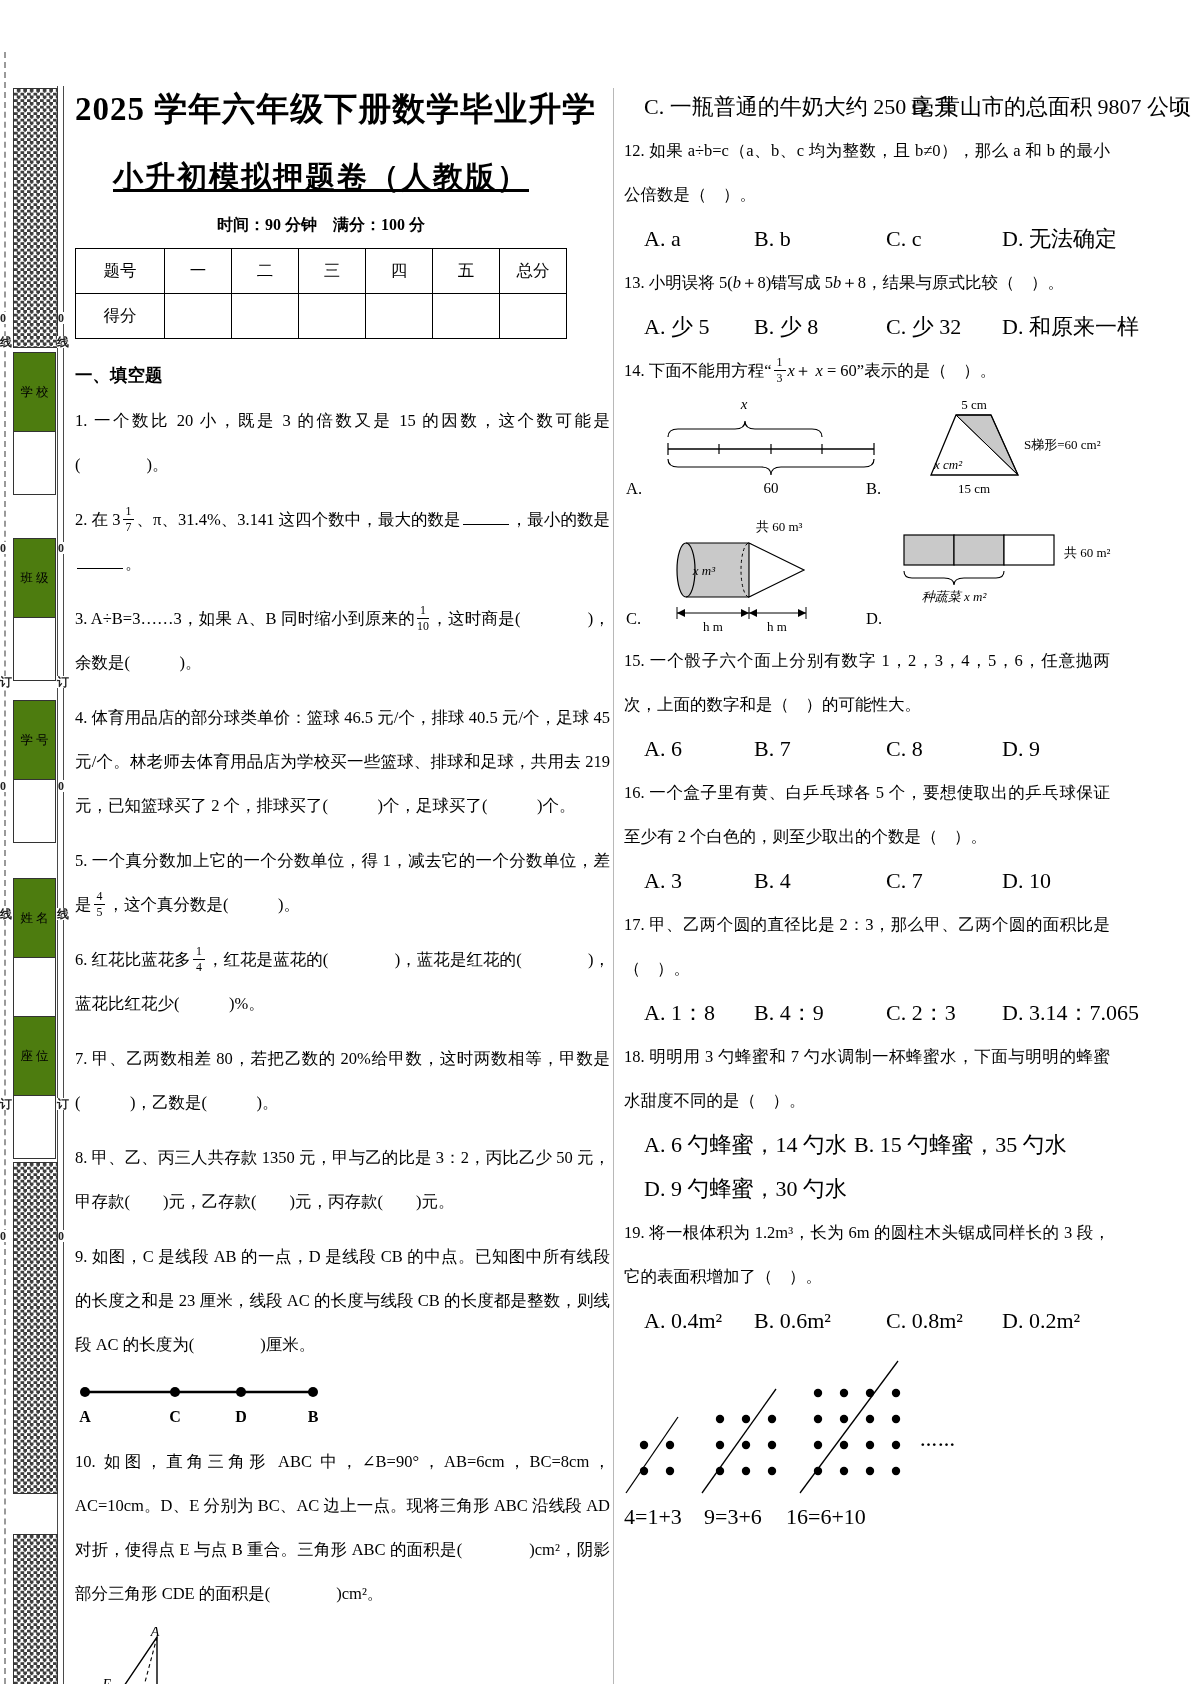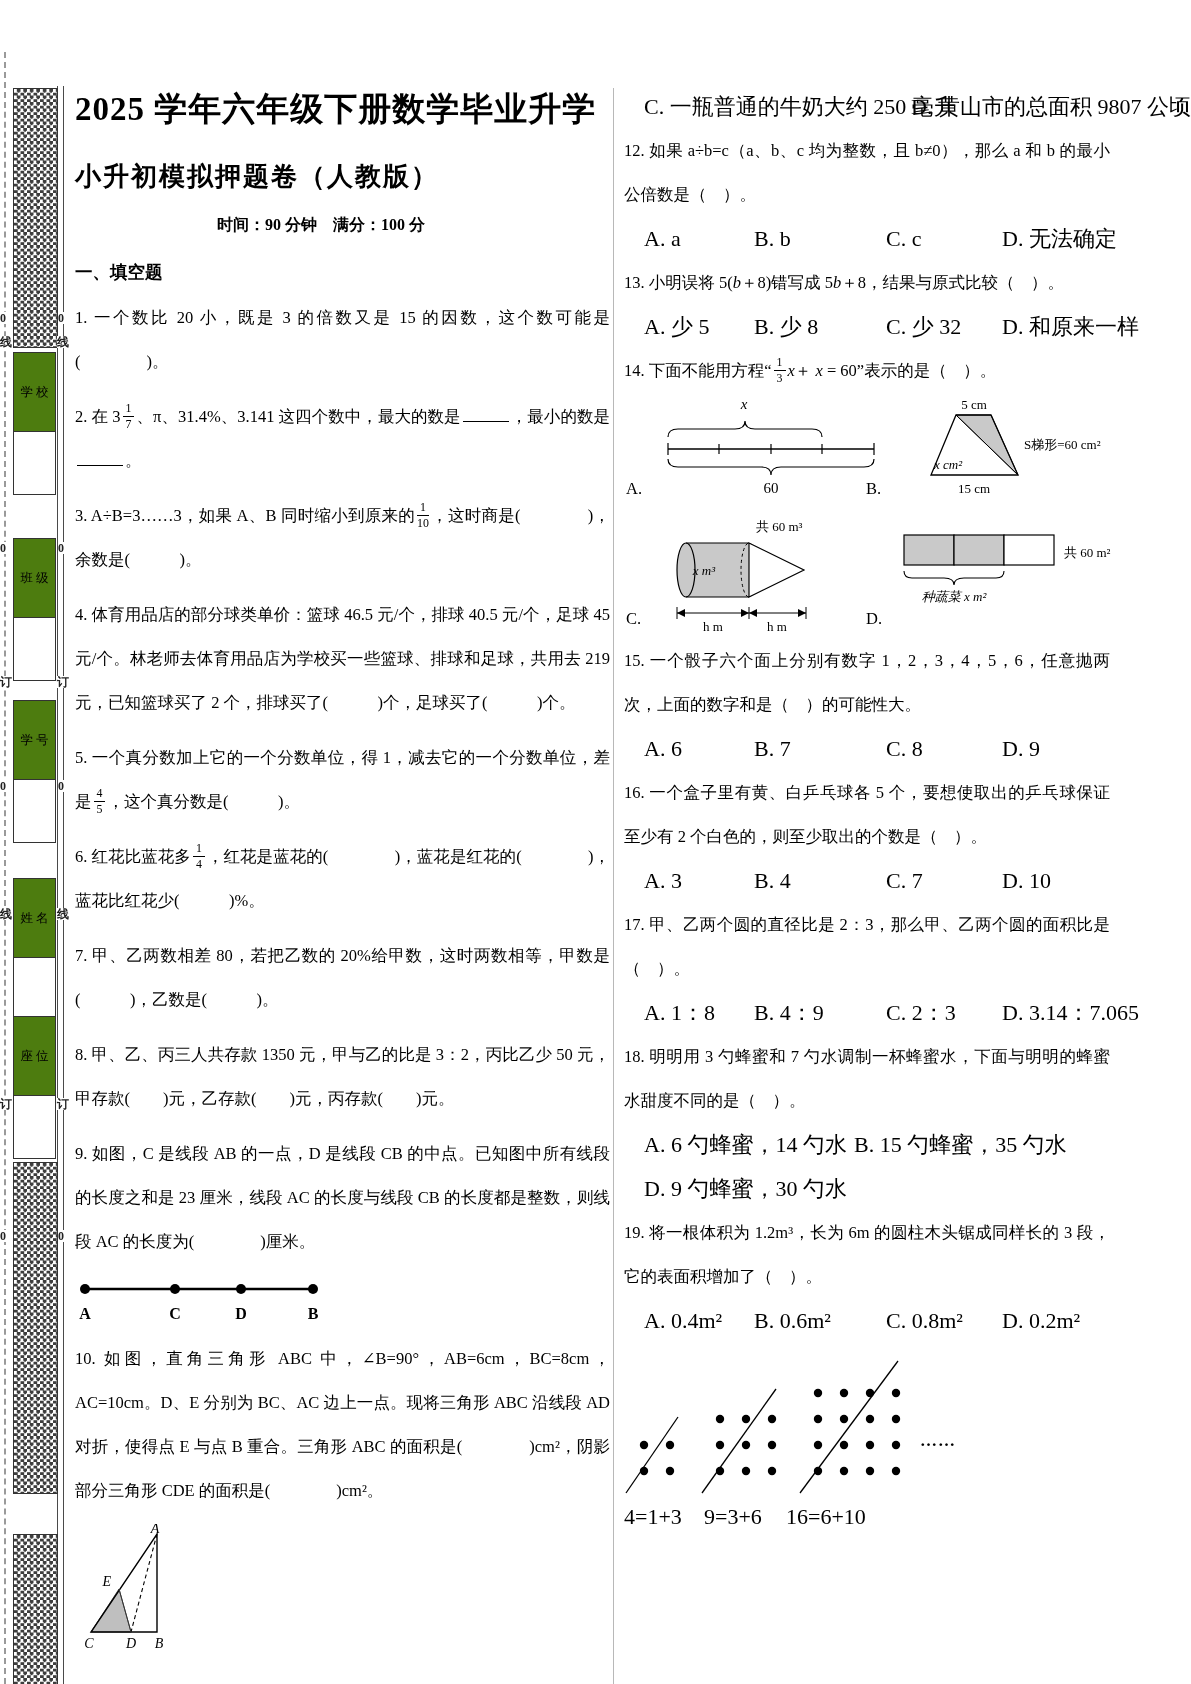--- a/index.html
+++ b/index.html
@@ -24,21 +24,21 @@
     font-size:12.5px;background:#4d7c0f;text-align:center;}
   .sf-empty{border:1.6px solid #333;border-top:none;height:62px;background:#fff;}
   .mark{position:absolute;font-size:12px;font-weight:bold;color:#222;background:#fff;line-height:12px;}
   
   .divider{position:absolute;left:613px;top:88px;height:1596px;width:1px;background:#b8b8b8;}
   
   .col-left{position:absolute;left:75px;top:85px;width:535px;}
   .col-right{position:absolute;left:624px;top:85px;width:486px;}
   .head-wrap{width:492px;}
   .title1{font-size:33px;font-weight:900;text-align:right;line-height:48px;letter-spacing:1px;white-space:nowrap;}
-  .title2{font-size:26px;font-weight:900;text-align:left;line-height:44px;margin-top:22px;letter-spacing:2px;white-space:nowrap;}
+  .title2{font-size:30px;font-weight:900;text-align:center;line-height:44px;margin-top:22px;letter-spacing:2px;white-space:nowrap;text-decoration:underline;}
   .meta{font-size:16px;font-weight:bold;text-align:center;margin-top:16px;}
   .score-table{border-collapse:collapse;margin-top:12px;width:492px;table-layout:fixed;}
   .score-table td{border:1.8px solid #000;height:44px;text-align:center;font-size:16.5px;padding:0;}
   
   .heading{font-weight:bold;font-size:17.5px;line-height:32px;margin:20px 0 8px;}
   .q{font-size:16.5px;line-height:44px;text-align:justify;}
   .col-left .q{margin-bottom:11px;}
   .opts{display:grid;padding-left:20px;font-size:22px;line-height:44px;}
   .opts.noindent{padding-left:0;}
   .opt{white-space:nowrap;}
@@ -112,20 +112,42 @@
     </div>
 </div>
 
 <div class="divider"></div>
 
 <div class="col-left">
   <div class="head-wrap">
     <div class="title1">2025 学年六年级下册数学毕业升学</div>
     <div class="title2">小升初模拟押题卷（人教版）</div>
     <div class="meta">时间：90 分钟　满分：100 分</div>
+    <table class="score-table">
+      <tbody id="score-table-body">
+          <tr>
+            <td style="width: 88px;">题号</td>
+            <td>一</td>
+            <td>二</td>
+            <td>三</td>
+            <td>四</td>
+            <td>五</td>
+            <td>总分</td>
+          </tr>
+          <tr>
+            <td>得分</td>
+            <td></td>
+            <td></td>
+            <td></td>
+            <td></td>
+            <td></td>
+            <td></td>
+          </tr>
+        </tbody>
+    </table>
   </div>
   <div class="blocks">
       <div class="heading">一、填空题</div>
       <div class="q">1. 一个数比 20 小，既是 3 的倍数又是 15 的因数，这个数可能是(　　　　)。</div>
       <div class="q">2. 在 3<span class="frac">
           <span class="ft">1</span>
           <span class="fb">7</span>
         </span>、π、31.4%、3.141 这四个数中，最大的数是<span class="blank" style="width: 46px;"></span>，最小的数是<span class="blank" style="width: 46px;"></span>。</div>
       <div class="q">3. A÷B=3……3，如果 A、B 同时缩小到原来的<span class="frac">
           <span class="ft">1</span>

